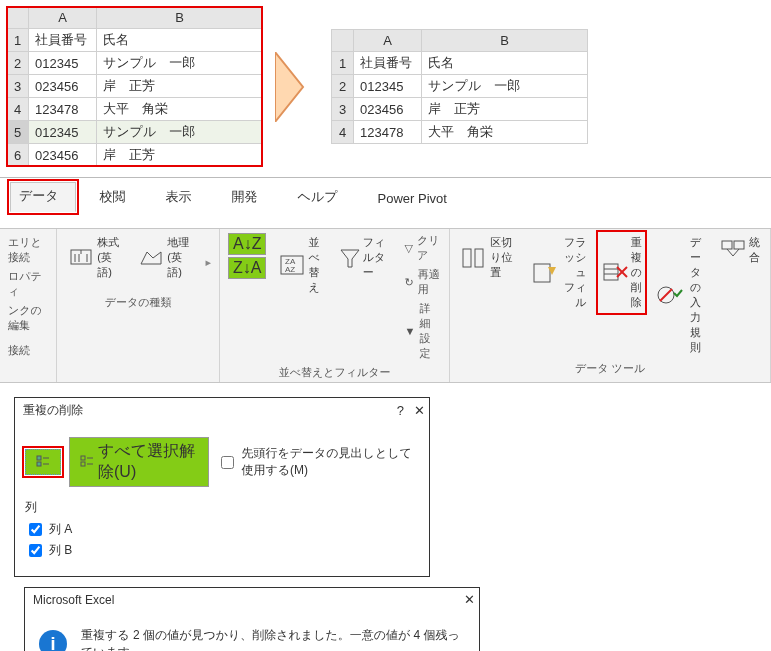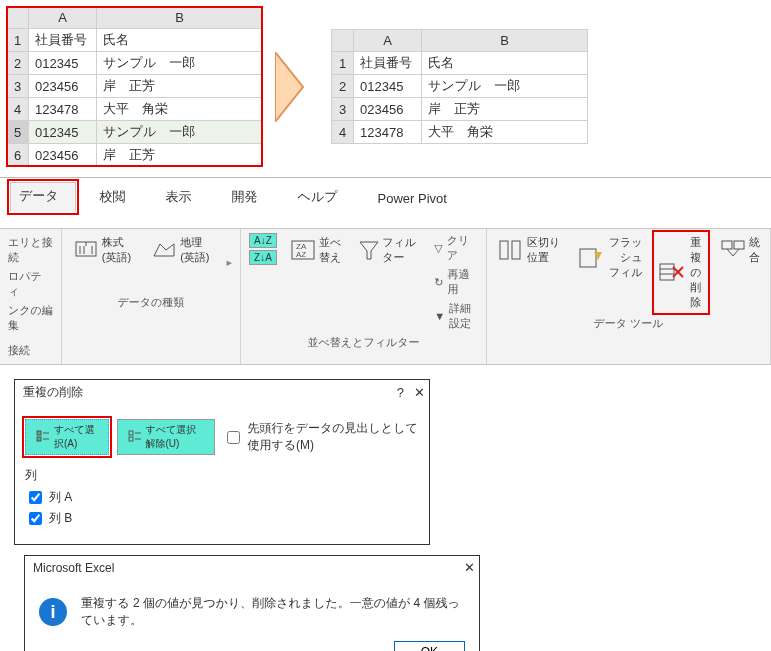--- a/index.html
+++ b/index.html
@@ -45,21 +45,21 @@
   .subcol .row { display: flex; align-items: center; gap: 4px; }
 
   
   .dlg { border: 1px solid #333; background: #fff; margin: 14px 0 0 14px; font-size: 12px; }
   .dlg1 { width: 416px; }
   .dlg .titlebar { display: flex; justify-content: space-between; align-items: center; padding: 4px 4px 4px 8px; }
   .dlg .titlebar .controls { display: flex; gap: 10px; font-size: 13px; }
   .dlg .titlebar .controls span { cursor: pointer; }
   .dlg .body { padding: 8px 10px 14px 10px; }
   .btnrow { display: flex; gap: 8px; align-items: center; margin: 6px 0 12px 0; }
-  .winbtn { border: 1px solid #999; background: #5eead4; padding: 3px 10px; font-size: 10px; display: inline-flex; align-items: center; gap: 4px; cursor: pointer; }
+  .winbtn { border: 1px solid #999; background: #84cc16; padding: 3px 10px; font-size: 16px; display: inline-flex; align-items: center; gap: 4px; cursor: pointer; }
   .winbtn.highlight { outline: 2px solid #e60000; outline-offset: 1px; border: 1px dotted #5a8fd6; }
   .cb { display: inline-flex; align-items: center; gap: 4px; }
   .cb input { cursor: pointer; }
   .collist { margin-top: 4px; }
   .collist .lab { margin-bottom: 4px; }
 
   
   .dlg2 { width: 456px; margin: 10px 0 10px 24px; }
   .dlg2 .inner { padding: 16px 14px 14px 14px; display: flex; flex-direction: column; gap: 12px; }
   .msgrow { display: flex; align-items: center; gap: 14px; }
@@ -263,20 +263,31 @@
                 <line x1="16" y1="6" x2="26" y2="16" stroke="#d22" stroke-width="2"></line>
                 <line x1="26" y1="6" x2="16" y2="16" stroke="#d22" stroke-width="2"></line>
               </svg>
           </span>
           <span style="white-space:pre-line;text-align:center">重複
 の削除</span>
         </div>
         <div class="vbtn">
           <span class="icon">
             <svg width="28" height="24" viewBox="0 0 28 24">
+                <circle cx="10" cy="12" r="8" fill="none" stroke="#555"></circle>
+                <line x1="4" y1="18" x2="16" y2="6" stroke="#d22" stroke-width="2"></line>
+                <path d="M18 10 l3 3 l5 -6" fill="none" stroke="#2a8a2a" stroke-width="2"></path>
+              </svg>
+          </span>
+          <span style="white-space:pre-line;text-align:center">データの
+入力規則</span>
+        </div>
+        <div class="vbtn">
+          <span class="icon">
+            <svg width="28" height="24" viewBox="0 0 28 24">
                 <rect x="3" y="3" width="10" height="8" fill="none" stroke="#555"></rect>
                 <rect x="15" y="3" width="10" height="8" fill="none" stroke="#555"></rect>
                 <path d="M8 11 L14 18 M20 11 L14 18" stroke="#555"></path>
               </svg>
           </span>
           <span>統合</span>
         </div>
       </div>
       <div class="gname">データ ツール</div>
     </div>
@@ -293,21 +304,20 @@
   </div>
   <div class="body">
     <div class="btnrow">
       <span class="winbtn highlight">
         <span><svg width="14" height="12" viewBox="0 0 14 12">
               <rect x="1" y="1" width="4" height="4" fill="#5a8" stroke="#555"></rect>
               <rect x="1" y="7" width="4" height="4" fill="#5a8" stroke="#555"></rect>
               <line x1="7" y1="3" x2="13" y2="3" stroke="#555"></line>
               <line x1="7" y1="9" x2="13" y2="9" stroke="#555"></line>
             </svg></span>
-        <span>すべて選択(A)</span>
       </span>
       <span class="winbtn">
         <span><svg width="14" height="12" viewBox="0 0 14 12">
               <rect x="1" y="1" width="4" height="4" fill="none" stroke="#555"></rect>
               <rect x="1" y="7" width="4" height="4" fill="none" stroke="#555"></rect>
               <line x1="7" y1="3" x2="13" y2="3" stroke="#555"></line>
               <line x1="7" y1="9" x2="13" y2="9" stroke="#555"></line>
             </svg></span>
         <span>すべて選択解除(U)</span>
       </span>

